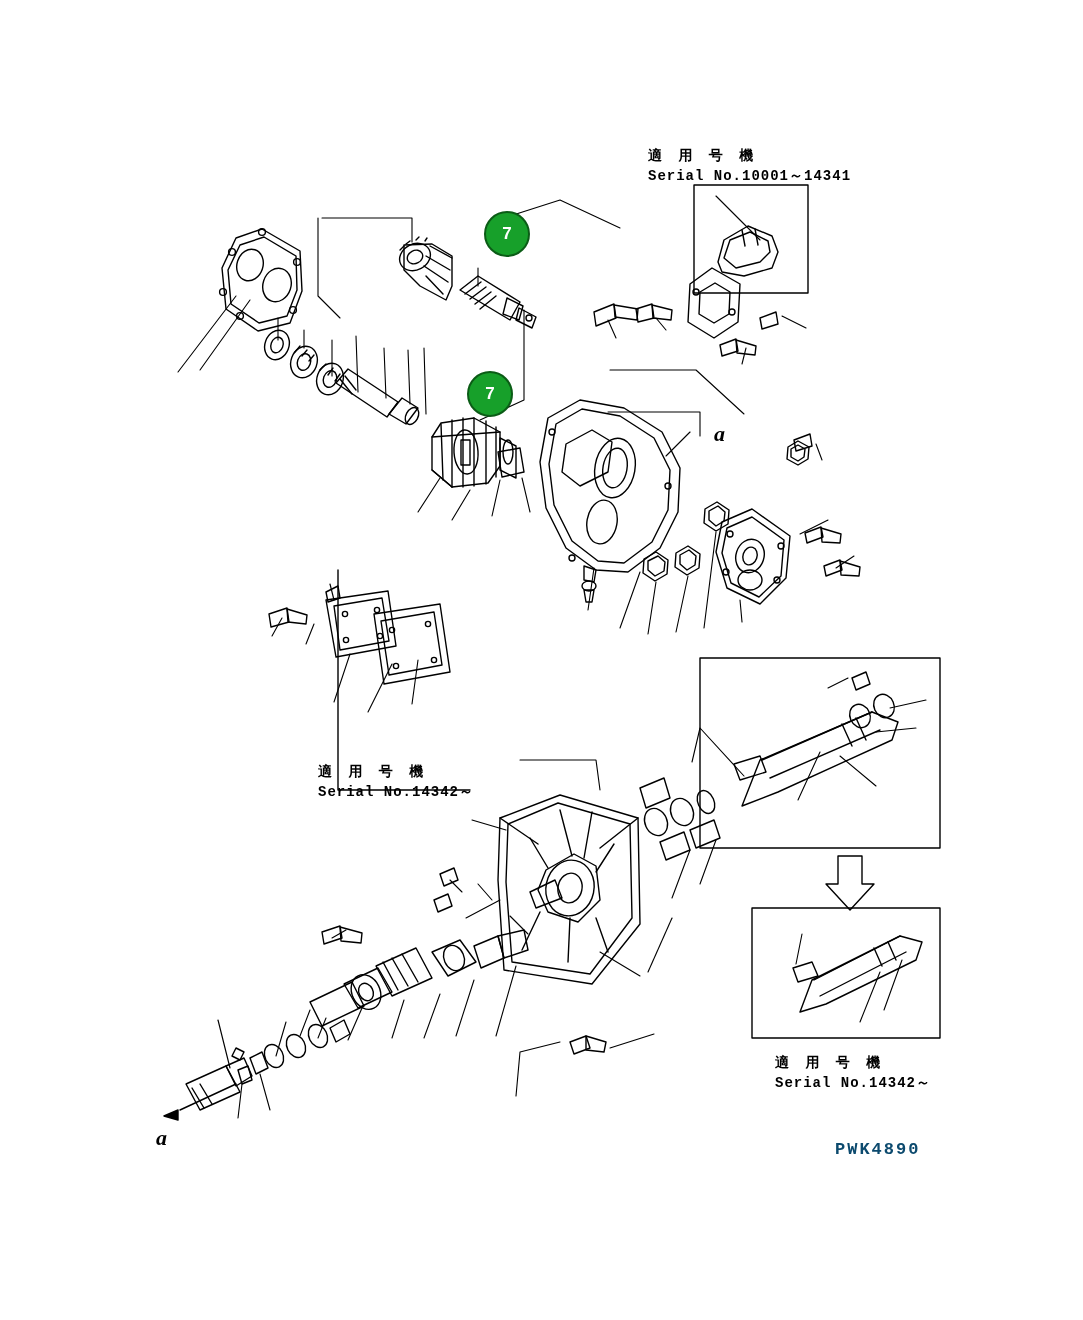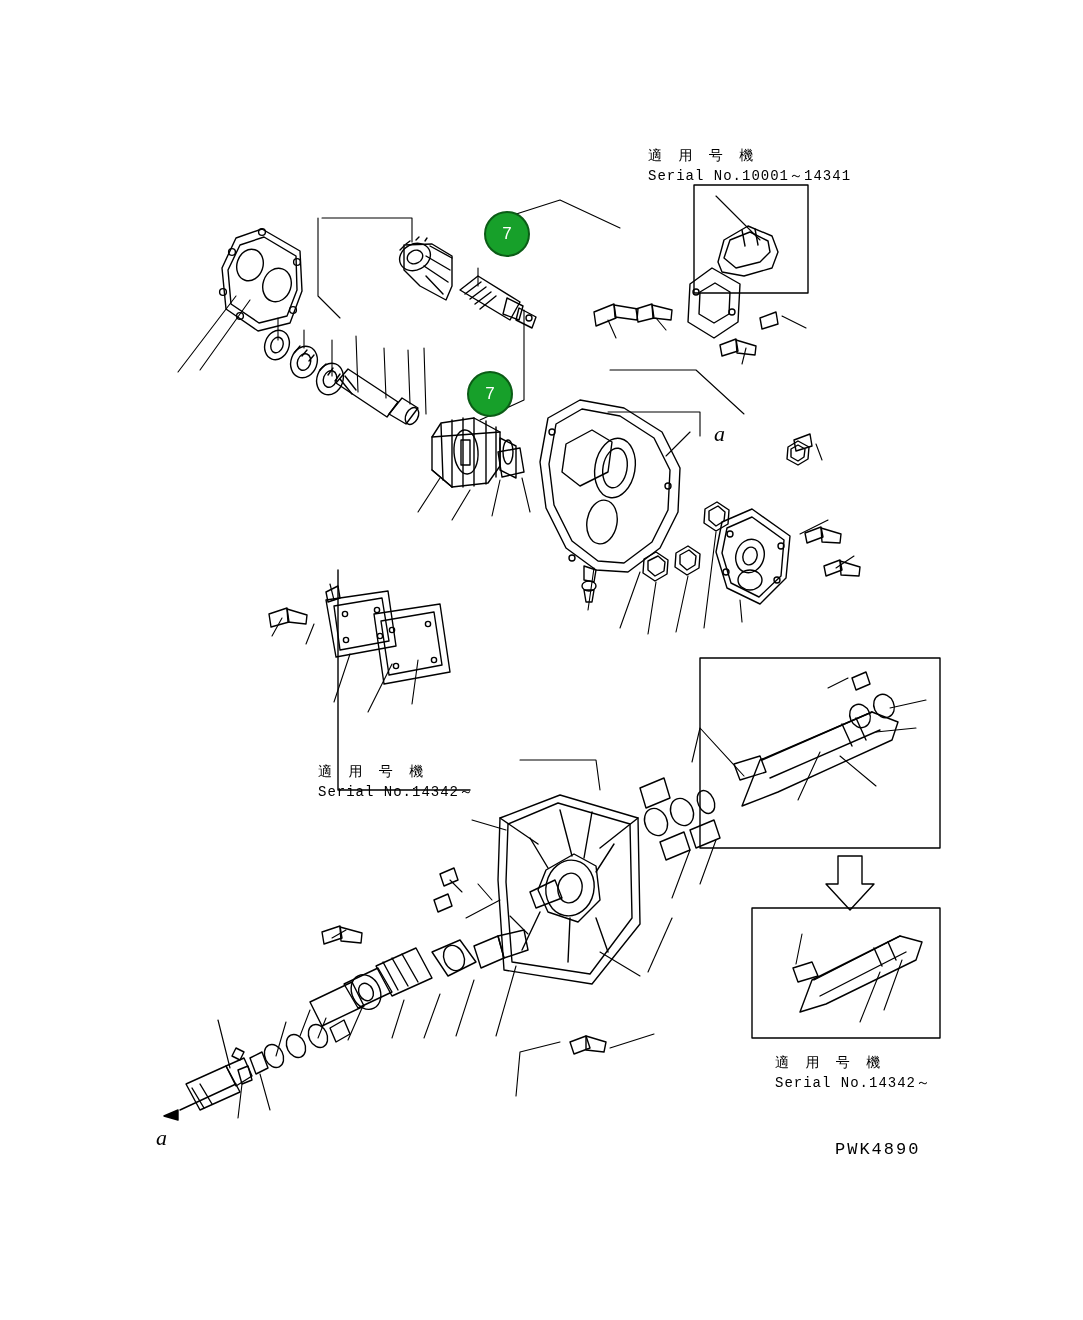--- a/index.html
+++ b/index.html
@@ -9,20 +9,21 @@
   }
   body {
     font-family: "Liberation Sans", sans-serif;
   }
   #sheet {
     position: relative;
     width: 1083px;
     height: 1320px;
     background: #ffffff;
     overflow: hidden;
+    font-weight: bold;
   }
   #drawing {
     position: absolute;
     left: 0;
     top: 0;
     width: 1083px;
     height: 1320px;
   }
   .note {
     position: absolute;
@@ -34,21 +35,21 @@
     letter-spacing: 1px;
   }
   .note .jp {
     letter-spacing: 4px;
   }
   .drawing-code {
     position: absolute;
     font-family: "Liberation Mono", monospace;
     font-size: 17px;
     letter-spacing: 2px;
-    color: #000000;
+    color: #0c4a6e;
   }
   .callout {
     position: absolute;
     width: 46px;
     height: 46px;
     border-radius: 50%;
     background: #17a02a;
     border: 2px solid #0b5c16;
     color: #ffffff;
     font-family: "Liberation Sans", sans-serif;

